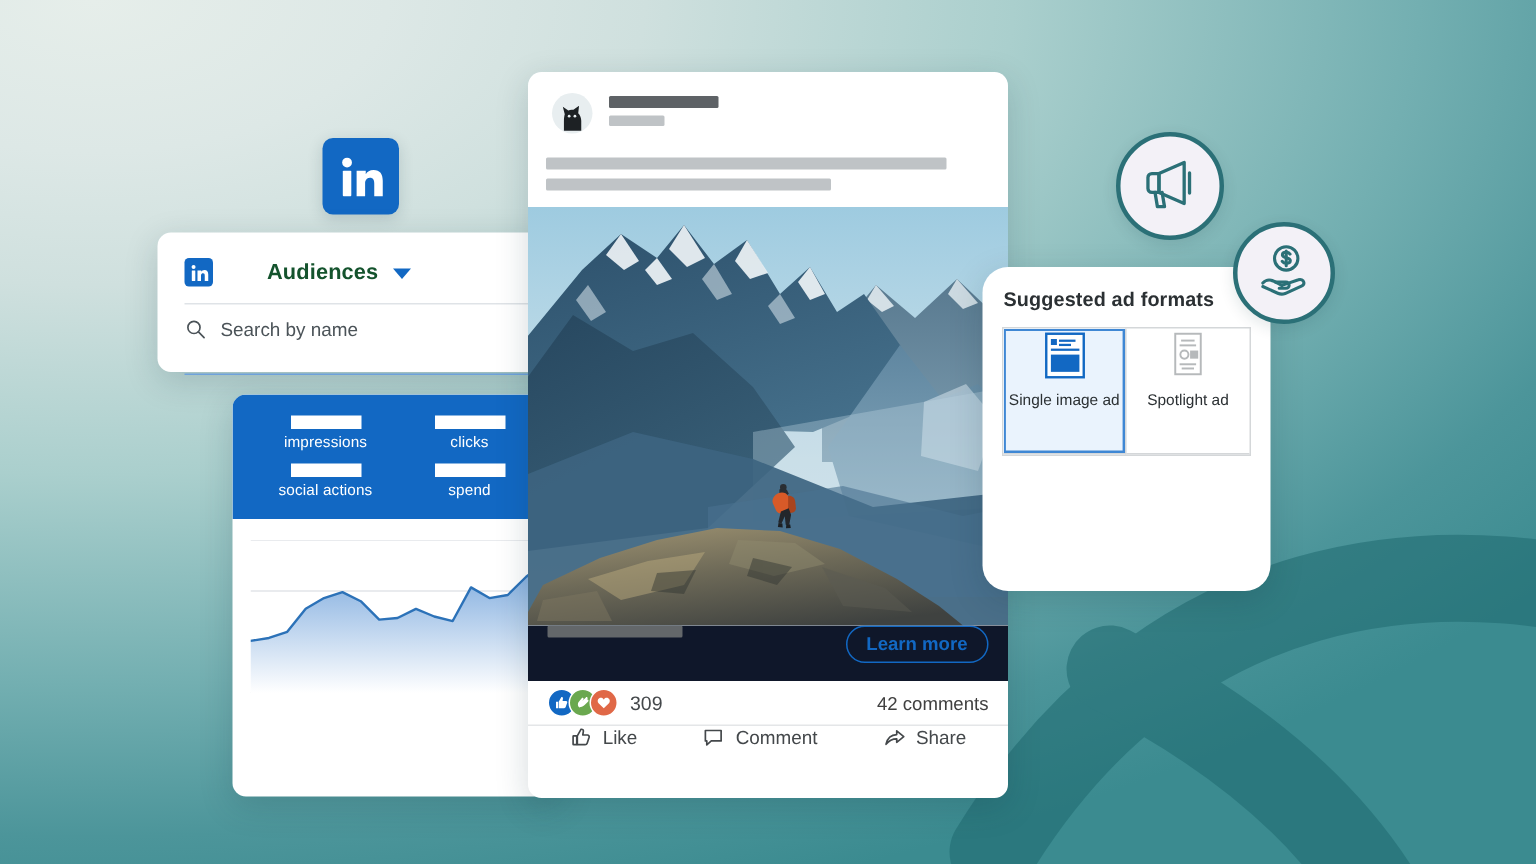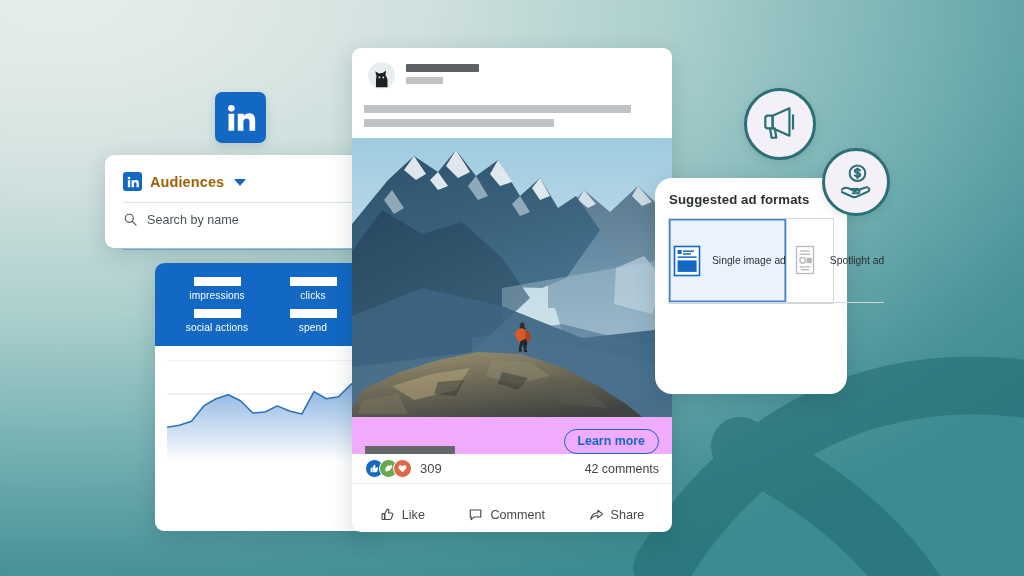--- a/index.html
+++ b/index.html
@@ -55,22 +55,23 @@
     display: flex; align-items: center; gap: 8px;
     padding: 17px 18px 0 18px;
   }
   .aud-mark {
     width: 19px; height: 19px; border-radius: 3px;
     background: #1268c3; flex: 0 0 auto;
     display: flex; align-items: center; justify-content: center;
   }
   .aud-mark svg { width: 14px; height: 14px; display: block; }
   .aud-title {
-    font-size: 14.5px; font-weight: bold; color: #a16207;
+    font-size: 14.5px; font-weight: bold; color: #14532d;
     letter-spacing: .1px;
+    margin-left: 28px;
   }
   .chev {
     width: 0; height: 0; margin-left: 2px; margin-top: 2px;
     border-left: 6px solid transparent;
     border-right: 6px solid transparent;
     border-top: 7px solid #1268c3;
   }
   .aud-rule {
     margin: 11px 18px 0 18px; height: 1px; background: #dfe3e7;
   }
@@ -127,23 +128,23 @@
   .ph-name { width: 73px; height: 8px; background: #5e6266; margin-bottom: 5px; }
   .ph-sub  { width: 37px; height: 7px; }
   .post-body { padding: 16px 12px 11px 12px; }
   .post-body .ph-bar + .ph-bar { margin-top: 6px; }
   .l1 { width: 267px; height: 8px; }
   .l2 { width: 190px; height: 8px; }
   .photo { width: 100%; height: 279px; display: block; position: relative; overflow: hidden; }
   .photo svg { width: 100%; height: 100%; display: block; }
 
   .cta {
-    background: #f0abfc;
+    background: #0f172a;
     height: 37px;
-    display: flex; align-items: flex-end; justify-content: space-between;
+    display: flex; align-items: flex-start; justify-content: space-between;
     padding: 0 13px;
   }
   .cta .ph-bar { width: 90px; height: 8px; background: #63676a; }
   .learn-more {
     border: 1.4px solid #1268c3; color: #1268c3;
     background: transparent;
     font-family: inherit; font-weight: bold; font-size: 12.4px;
     border-radius: 14px; padding: 4px 13px 5px 13px;
     cursor: pointer; white-space: nowrap;
   }
@@ -157,21 +158,21 @@
     border: 1.5px solid #fff; display: flex; align-items: center; justify-content: center;
   }
   .rx + .rx { margin-left: -5px; }
   .rx svg { width: 11px; height: 11px; display: block; }
   .rx.like { background: #1268c3; }
   .rx.clap { background: #6aa84f; }
   .rx.love { background: #e06847; }
   .rx-count { font-size: 13px; color: #44484b; margin-left: 8px; }
   .comments { font-size: 12.4px; color: #404040; }
   .actions {
-    height: 38px; display: flex; align-items: flex-end; justify-content: space-around;
+    height: 38px; display: flex; align-items: flex-start; justify-content: space-around;
     padding: 0 6px;
   }
   .action {
     display: flex; align-items: center; gap: 7px;
     font-size: 12.6px; color: #44484b; cursor: pointer;
   }
   .action svg { width: 15px; height: 15px; display: block; }
 
   
   #formats-card {
@@ -183,21 +184,21 @@
     font-size: 13.2px; font-weight: bold; color: #2b3033;
     padding: 14px 0 11px 14px; letter-spacing: .1px;
   }
   .format-grid {
     margin: 0 13px;
     border: 1px solid #d4d7d9;
     display: grid; grid-template-columns: 1fr 1fr;
   }
   .tile {
     height: 84px;
-    display: flex; flex-direction: row; align-items: center; justify-content: center;
+    display: flex; flex-direction: column; align-items: center; 
     gap: 7px;
     border-right: 1px solid #d4d7d9;
     border-bottom: 1px solid #d4d7d9;
     cursor: pointer; position: relative;
   }
   .tile:nth-child(2n) { border-right: none; }
   .tile:nth-child(n+3) { border-bottom: none; }
   .tile.sel { background: #eaf3fd; box-shadow: inset 0 0 0 1.6px #3f87d4; z-index: 2; }
   .tile svg { width: 36px; height: 36px; display: block; }
   .tile .tlab { font-size: 10.3px; color: #2b3033; white-space: nowrap; }

